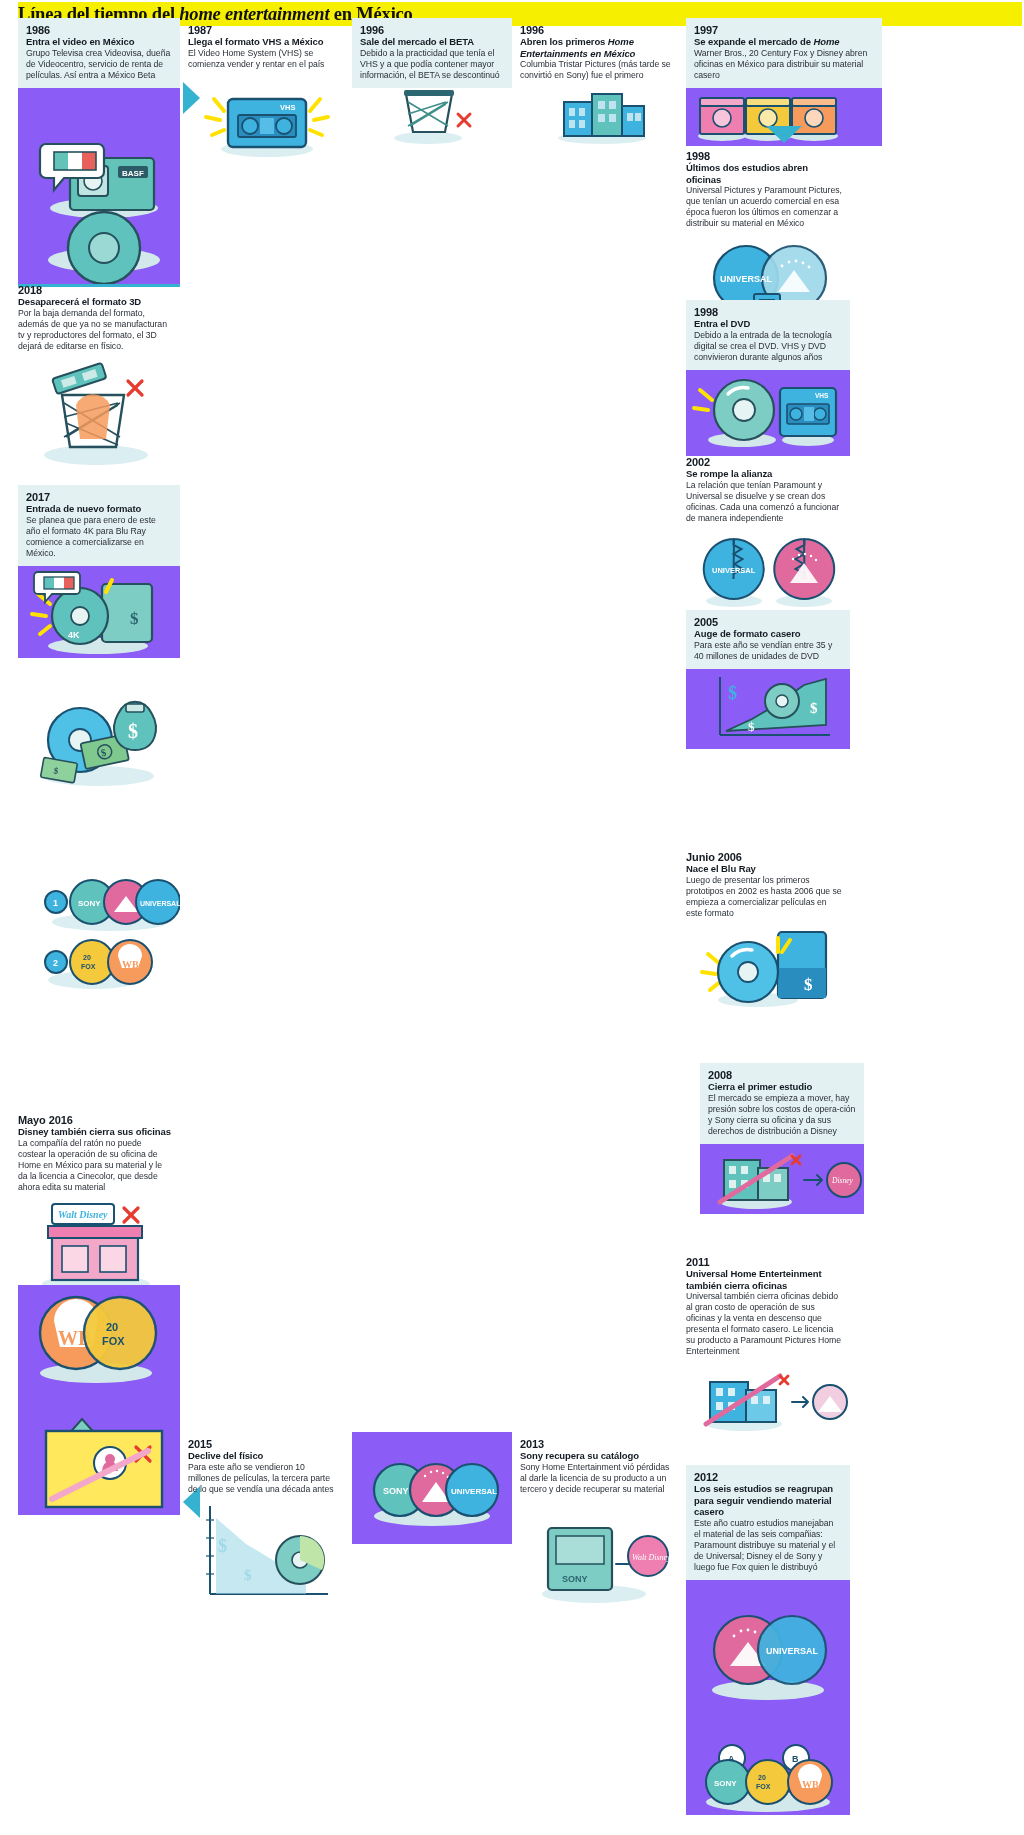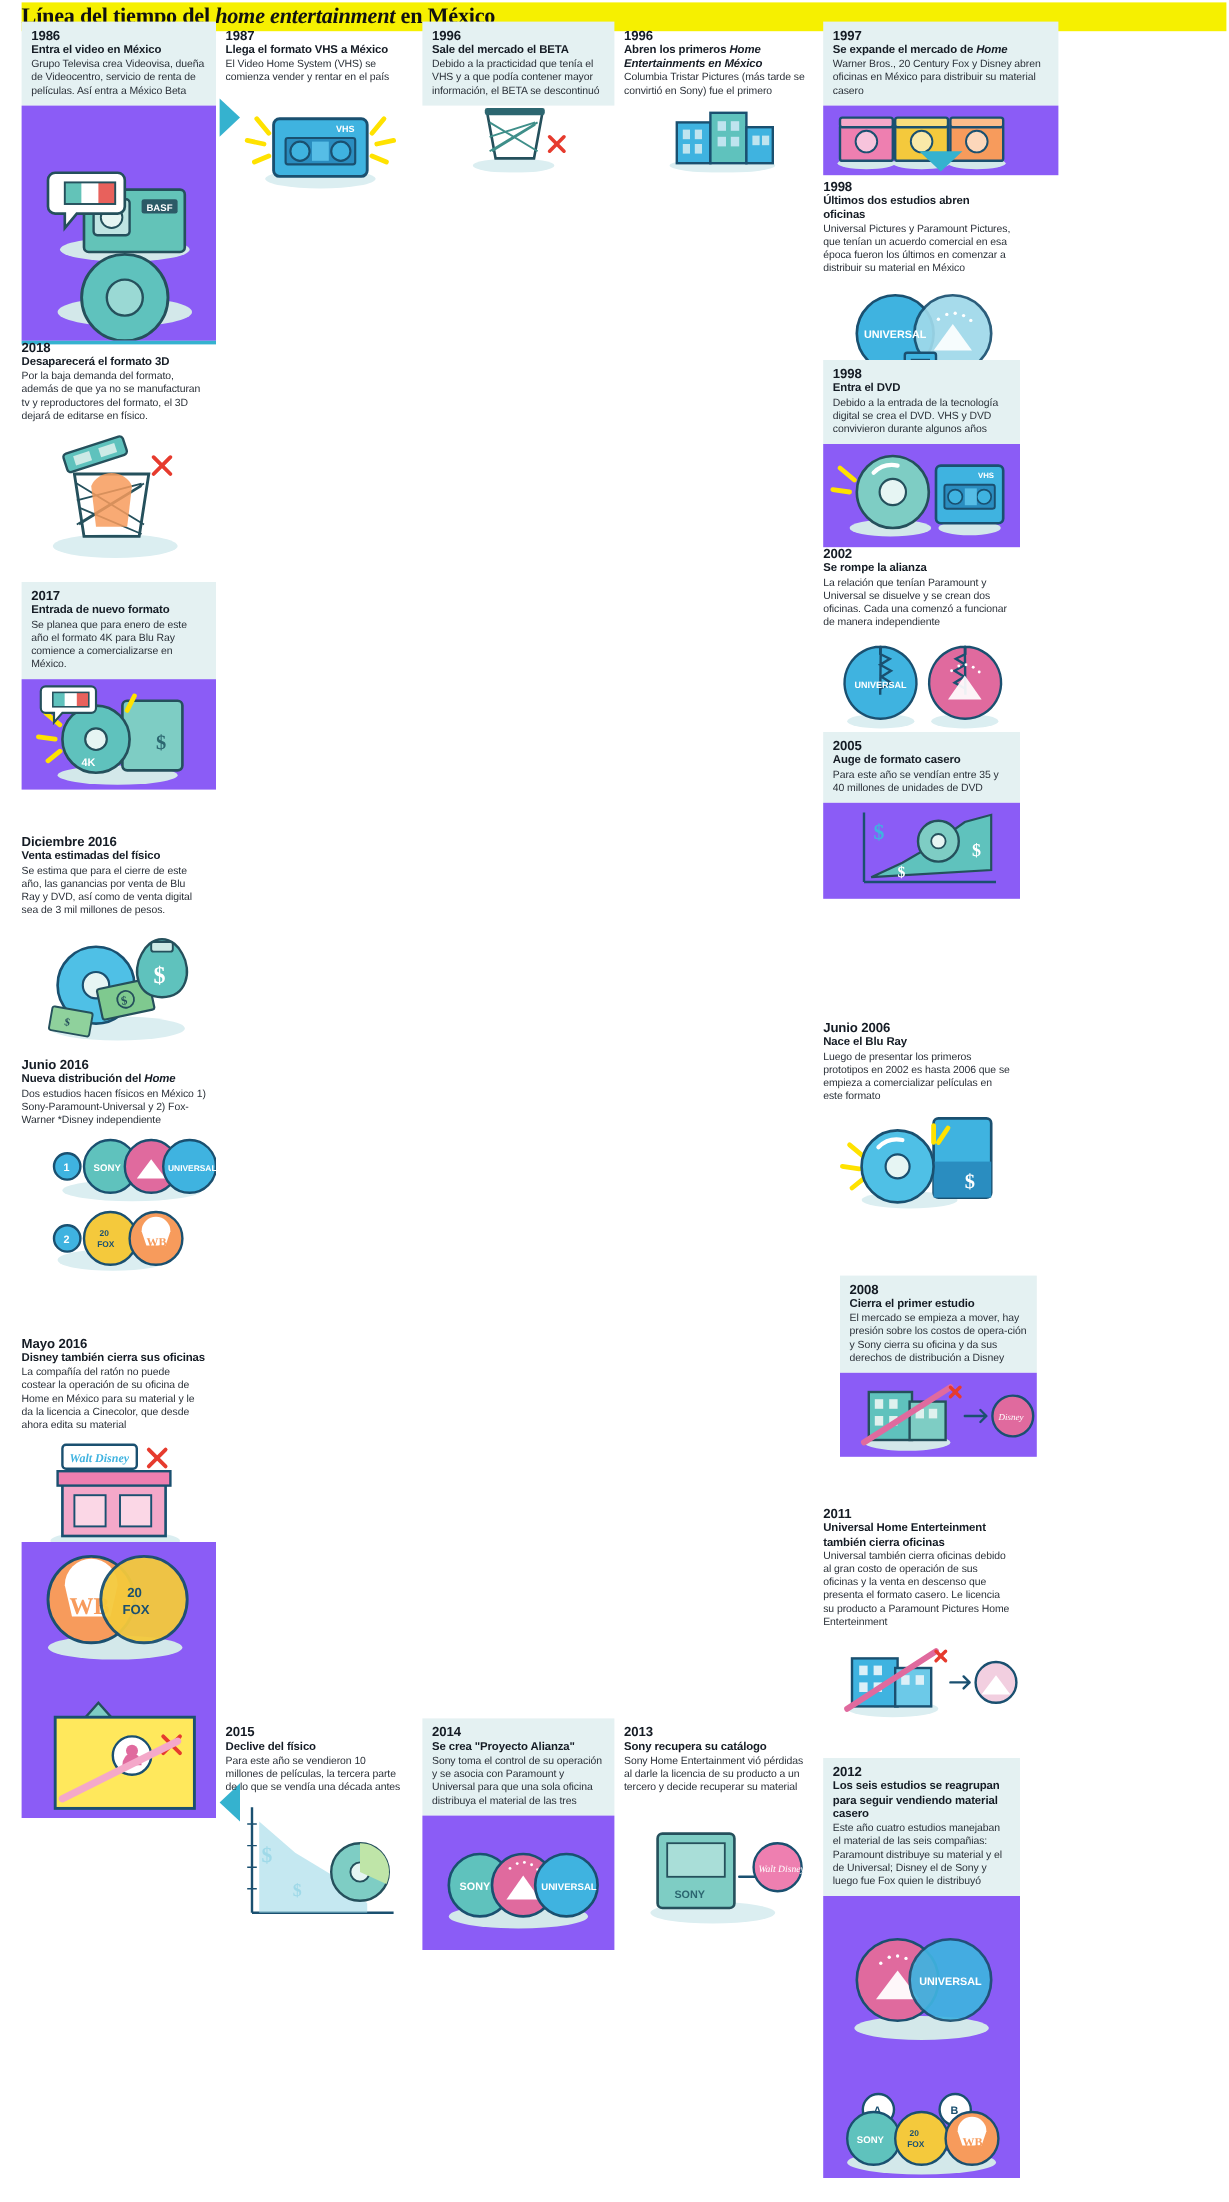--- a/index.html
+++ b/index.html
@@ -474,25 +474,20 @@
         <rect x="26" y="11" width="10" height="12" fill="#5fc2bd"></rect>
           <rect x="36" y="11" width="10" height="12" fill="#ffffff"></rect>
           <rect x="46" y="11" width="10" height="12" fill="#e8615c"></rect>
         <rect x="26" y="11" width="30" height="12" fill="none" stroke="#25505c" stroke-width="1.3"></rect>
       </g>
     </svg>
   </div>
 </div>
 
 <div class="card plain" style="left:18px; top:690px; width:162px;">
-  <div class="box" style="background:transparent;">
-    <div class="year">Diciembre 2016</div>
-    <div class="head">Venta estimadas del físico</div>
-    <div class="body">Se estima que para el cierre de este año, las ganancias por venta de Blu Ray y DVD, así como de venta digital sea de 3 mil millones de pesos.</div>
-  </div>
   <div class="art clear" style="height:100px;">
     <svg width="162" height="100" viewBox="0 0 162 100">
       <ellipse cx="80" cy="86" rx="56" ry="10" fill="#dbeef1"></ellipse>
       <circle cx="62" cy="50" r="32" fill="#4fc0e6" stroke="#1a5070" stroke-width="2.2"></circle>
       <circle cx="62" cy="50" r="11" fill="#e6f5f3" stroke="#1a5070" stroke-width="1.8"></circle>
       <g transform="rotate(-12 90 58)">
         <rect x="64" y="48" width="44" height="26" rx="2" fill="#7fc98f" stroke="#25505c" stroke-width="1.8"></rect>
         <circle cx="86" cy="61" r="7" fill="none" stroke="#25505c" stroke-width="1.5"></circle>
         <text x="82" y="65" font-family="Liberation Serif" font-size="10" font-weight="700" fill="#25505c">$</text>
       </g>
@@ -501,25 +496,20 @@
       <text x="110" y="48" font-family="Liberation Serif" font-size="20" font-weight="700" fill="#ffffff">$</text>
       <g transform="rotate(10 40 80)">
         <rect x="24" y="70" width="34" height="20" rx="2" fill="#8fd19c" stroke="#25505c" stroke-width="1.6"></rect>
         <text x="36" y="84" font-family="Liberation Serif" font-size="9" font-weight="700" fill="#25505c">$</text>
       </g>
     </svg>
   </div>
 </div>
 
 <div class="card plain" style="left:18px; top:876px; width:162px;">
-  <div class="box" style="background:transparent;">
-    <div class="year">Junio 2016</div>
-    <div class="head"><span>Nueva distribución del </span><span class="ital">Home</span></div>
-    <div class="body">Dos estudios hacen físicos en México 1) Sony-Paramount-Universal y 2) Fox-Warner *Disney independiente</div>
-  </div>
   <div class="art clear" style="height:120px;">
     <svg width="162" height="120" viewBox="0 0 162 120">
       <ellipse cx="92" cy="46" rx="58" ry="9" fill="#dbeef1"></ellipse>
       <circle cx="38" cy="26" r="11" fill="#3fb3e0" stroke="#1a5070" stroke-width="2"></circle>
       <text x="35" y="30" font-family="Liberation Sans" font-size="9" font-weight="700" fill="#ffffff">1</text>
       <circle cx="74" cy="26" r="22" fill="#5fc2bd" stroke="#1a5070" stroke-width="2"></circle>
       <text x="60" y="30" font-family="Liberation Sans" font-size="8" font-weight="700" fill="#ffffff">SONY</text>
       <circle cx="108" cy="26" r="22" fill="#e06a9e" stroke="#1a5070" stroke-width="2"></circle>
       <path d="M96 36 l12 -16 l12 16 z" fill="#ffffff"></path>
       <circle cx="140" cy="26" r="22" fill="#3fb3e0" stroke="#1a5070" stroke-width="2"></circle>
@@ -608,25 +598,20 @@
       <text x="30" y="50" font-family="Liberation Serif" font-size="18" font-weight="700" fill="#9fd9e8">$</text>
       <text x="56" y="78" font-family="Liberation Serif" font-size="15" font-weight="700" fill="#9fd9e8">$</text>
       <circle cx="112" cy="58" r="24" fill="#7ecdc4" stroke="#25505c" stroke-width="2"></circle>
       <circle cx="112" cy="58" r="8" fill="#e6f5f3" stroke="#25505c" stroke-width="1.6"></circle>
       <path d="M112 34 a24 24 0 0 1 22 34 l-22 -10z" fill="#bfe5a8"></path>
     </svg>
   </div>
 </div>
 
 <div class="card" style="left:352px; top:1432px; width:160px;">
-  <div class="box" style="min-height:56px;">
-    <div class="year">2014</div>
-    <div class="head">Se crea "Proyecto Alianza"</div>
-    <div class="body">Sony toma el control de su operación y se asocia con  Paramount y Universal para que una sola oficina distribuya el material de las tres</div>
-  </div>
   <div class="art" style="height:112px;">
     <svg width="160" height="112" viewBox="0 0 160 112">
       <ellipse cx="80" cy="84" rx="58" ry="10" fill="#d3e8ea"></ellipse>
       <circle cx="48" cy="58" r="26" fill="#5fc2bd" stroke="#1a5070" stroke-width="2.2"></circle>
       <text x="31" y="62" font-family="Liberation Sans" font-size="9" font-weight="700" fill="#ffffff">SONY</text>
       <circle cx="84" cy="58" r="26" fill="#e06a9e" stroke="#1a5070" stroke-width="2.2"></circle>
       <path d="M70 70 l14 -20 l14 20 z" fill="#ffffff"></path>
       <g fill="#ffffff">
           <circle cx="73" cy="44" r="1.2"></circle>
           <circle cx="79" cy="40" r="1.2"></circle>

